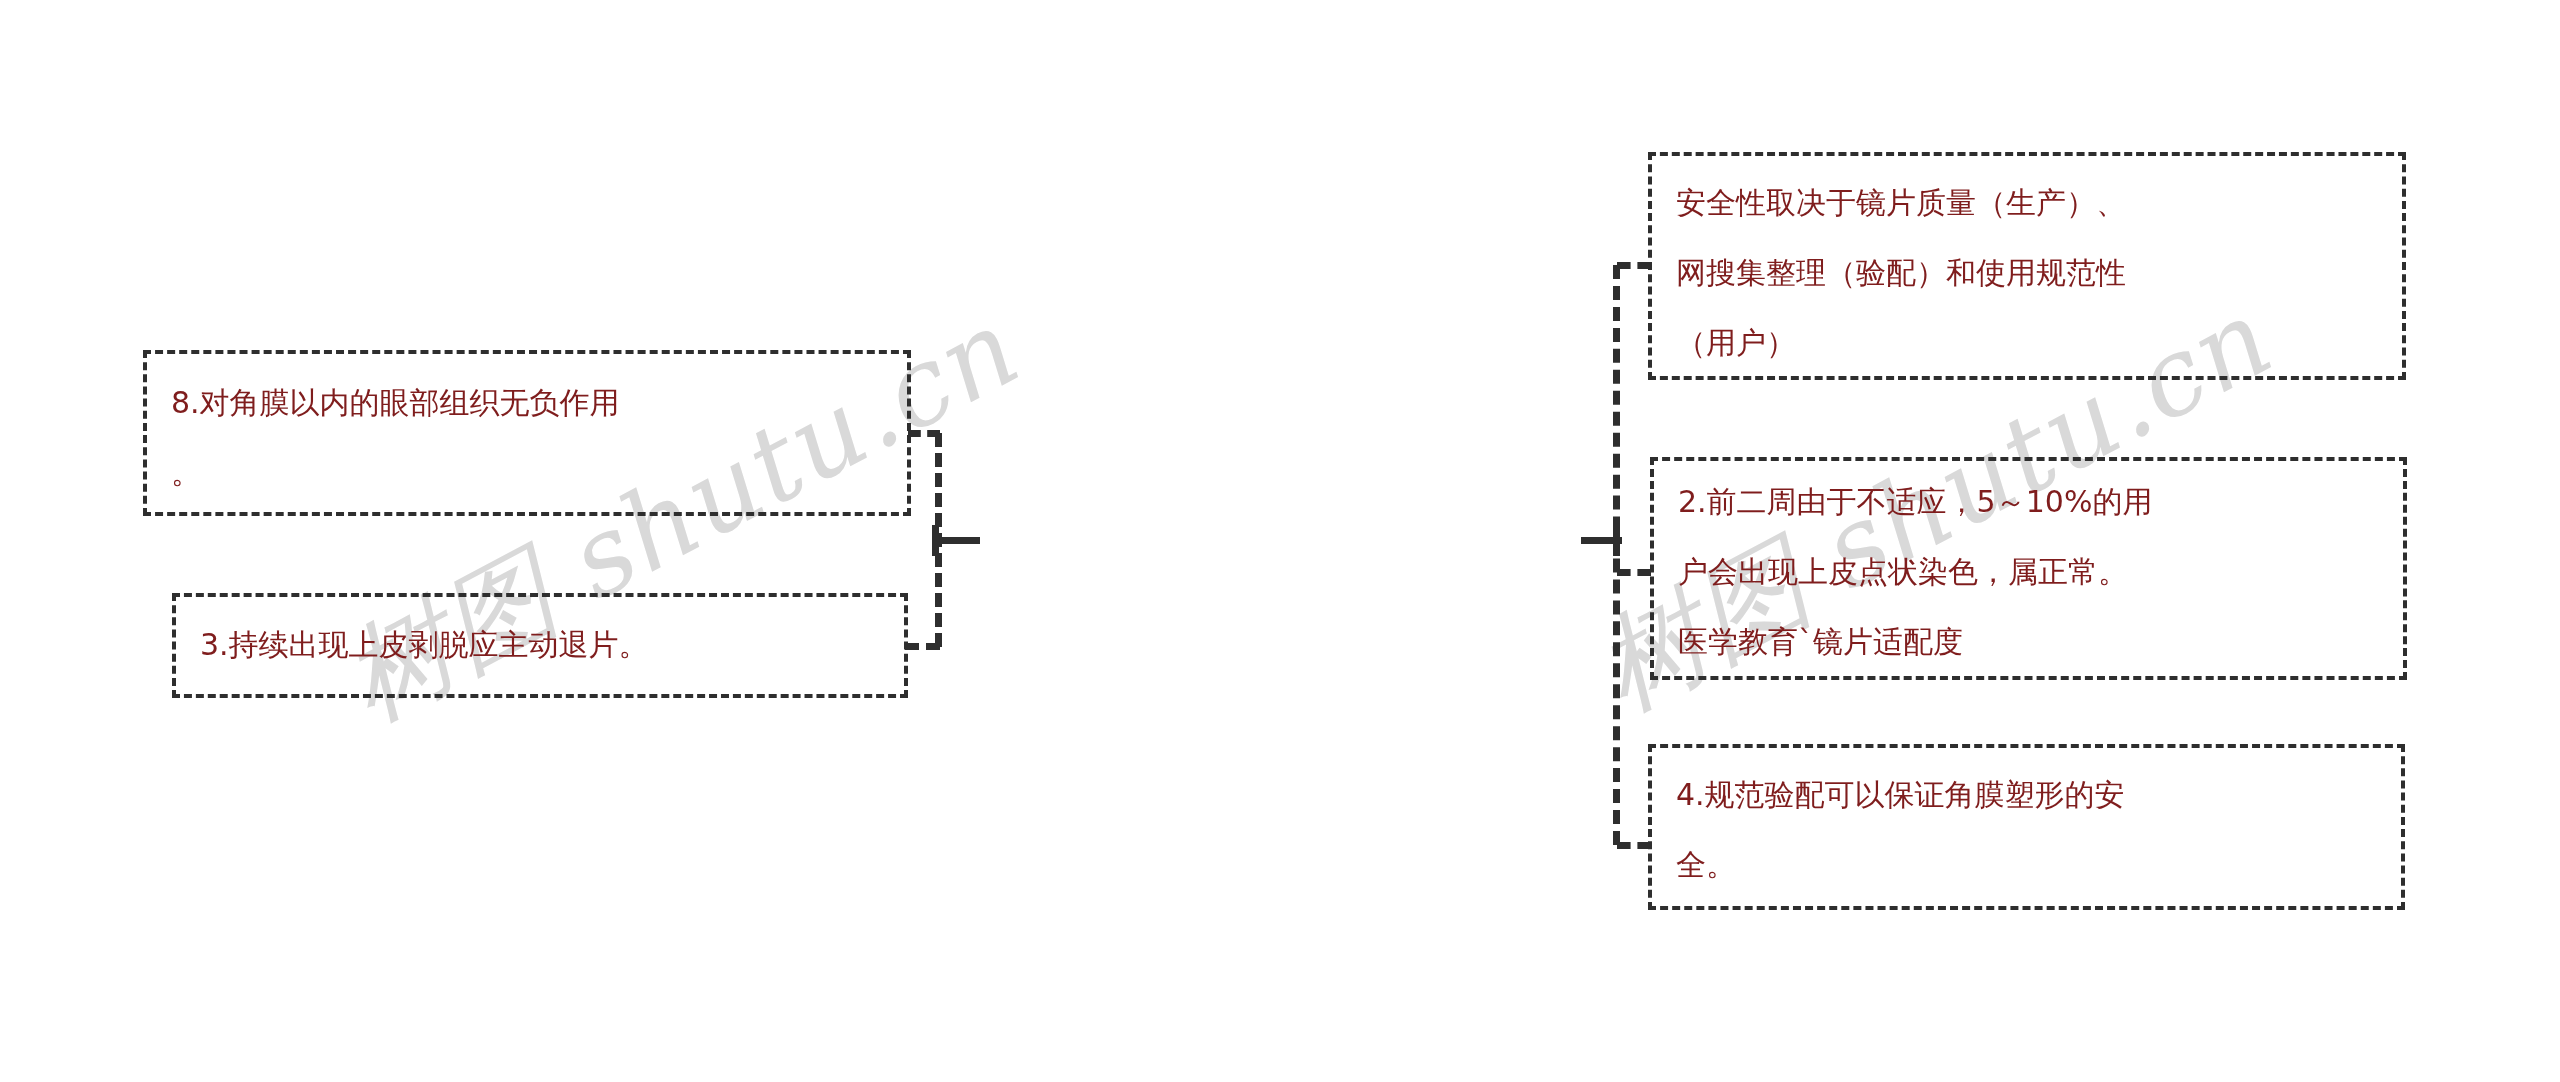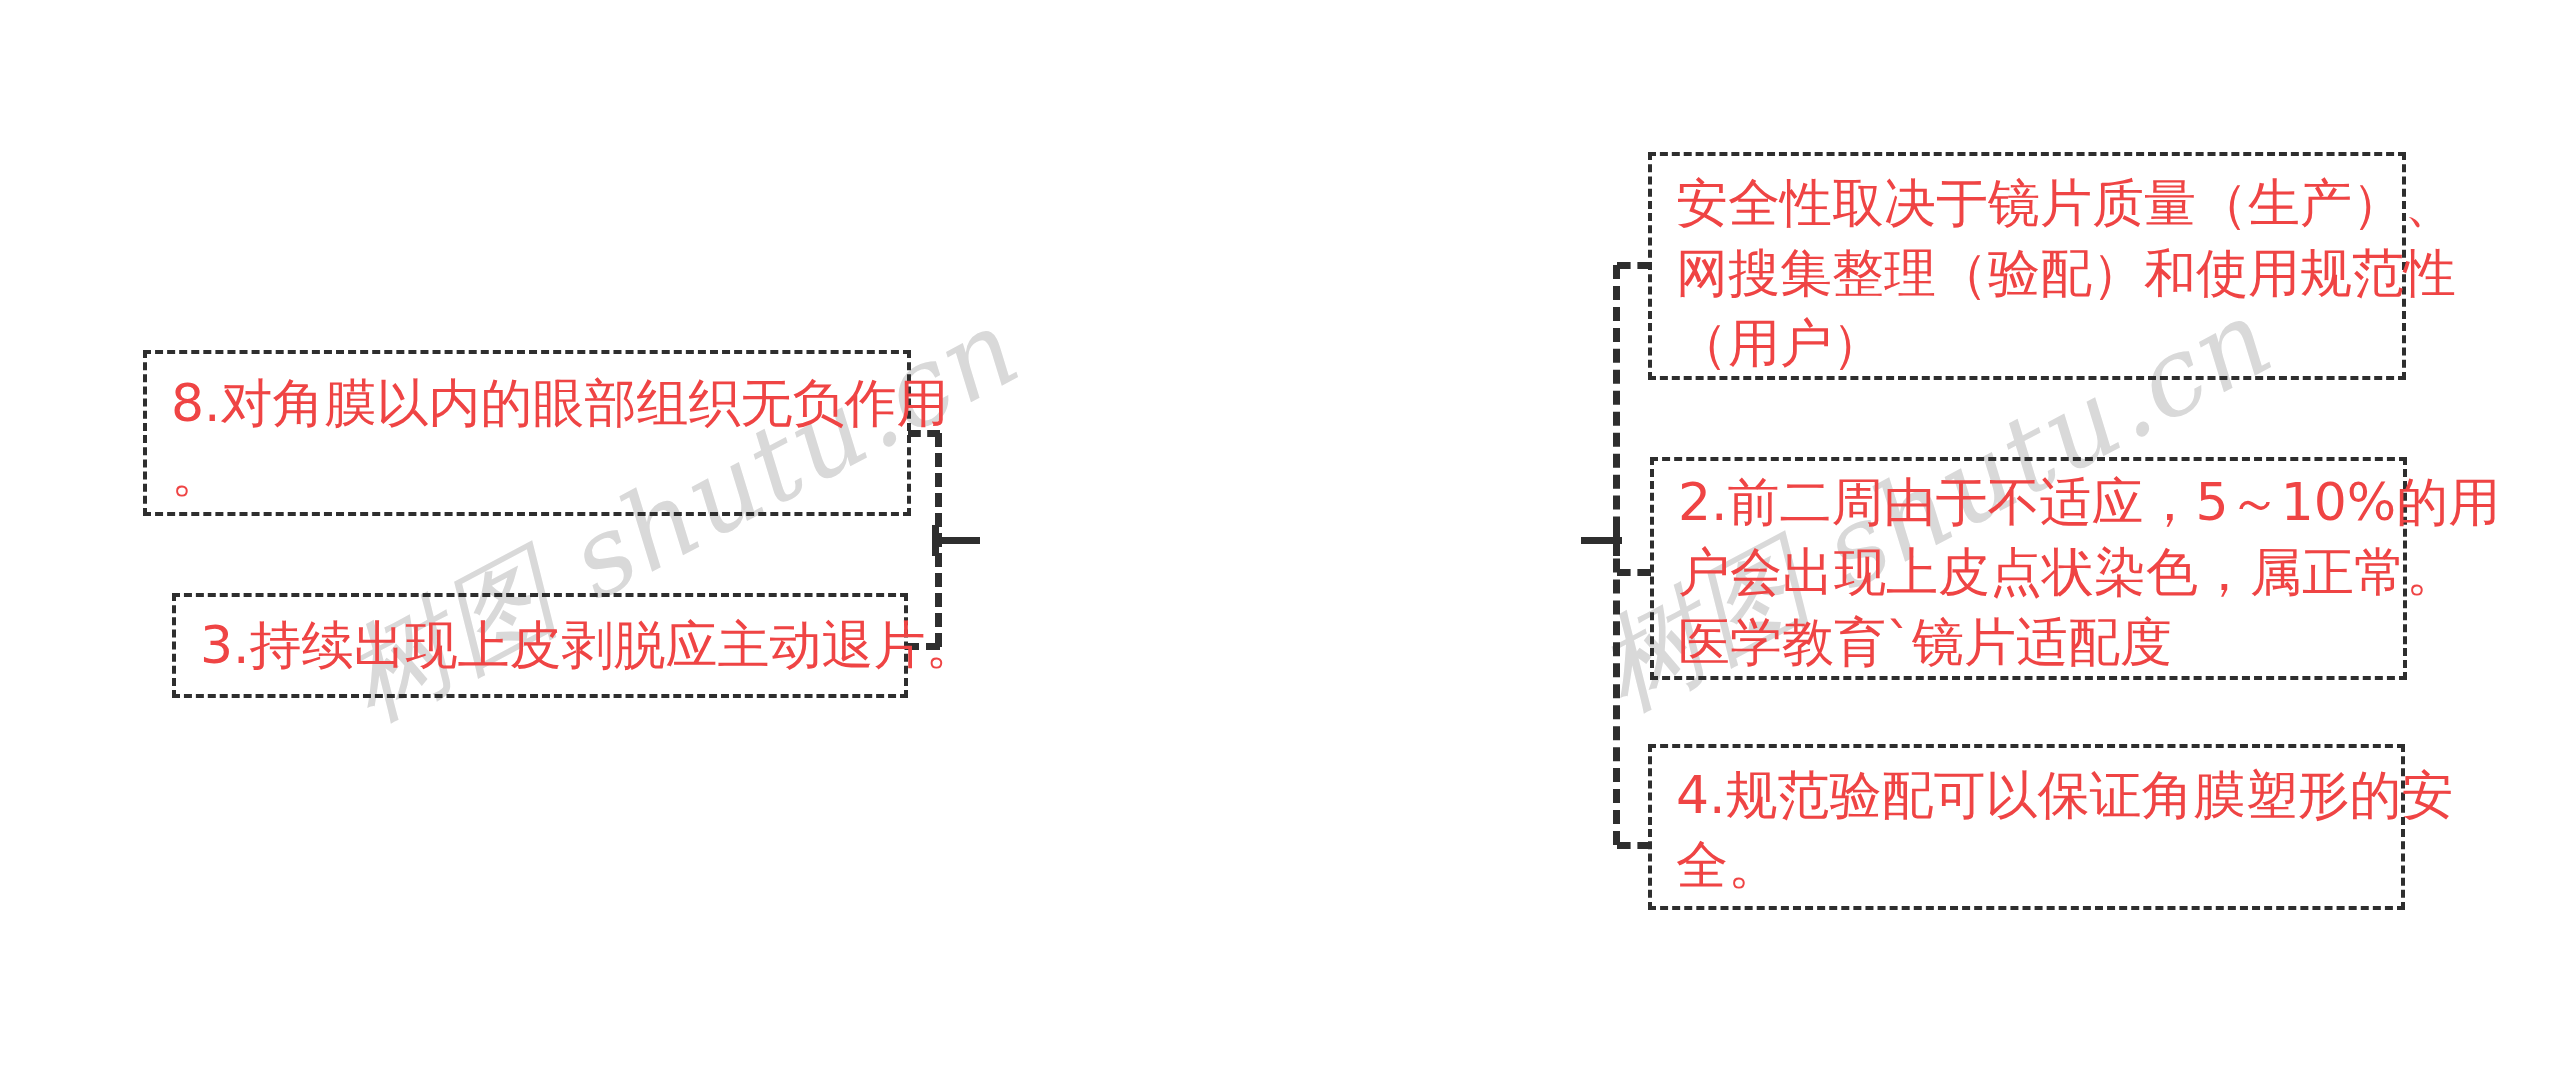--- a/index.html
+++ b/index.html
@@ -29,22 +29,22 @@
   .watermark.wm-left  { left: 682px;  top: 515px; }
   .watermark.wm-right { left: 1935px; top: 505px; }
 
   
   .node-box {
     position: absolute;
     z-index: 2;
     box-sizing: border-box;
     border: 4px dashed #2e2e2e;
     background: transparent;
-    color: #ef4444;
-    font-size: 52px;
+    color: #7f1d1d;
+    font-size: 30px;
     line-height: 70px;
     white-space: nowrap;
   }
   .node-box .line { display: block; }
 
   .box-l1 { left: 143px;  top: 350px; width: 768px; height: 166px; padding: 14px 0 0 24px; }
   .box-l3 { left: 172px;  top: 593px; width: 736px; height: 105px; padding: 13px 0 0 24px; }
   .box-r1 { left: 1648px; top: 152px; width: 758px; height: 228px; padding: 12px 0 0 24px; }
   .box-r2 { left: 1650px; top: 457px; width: 757px; height: 223px; padding: 6px 0 0 24px; }
   .box-r4 { left: 1648px; top: 744px; width: 757px; height: 166px; padding: 12px 0 0 24px; }

